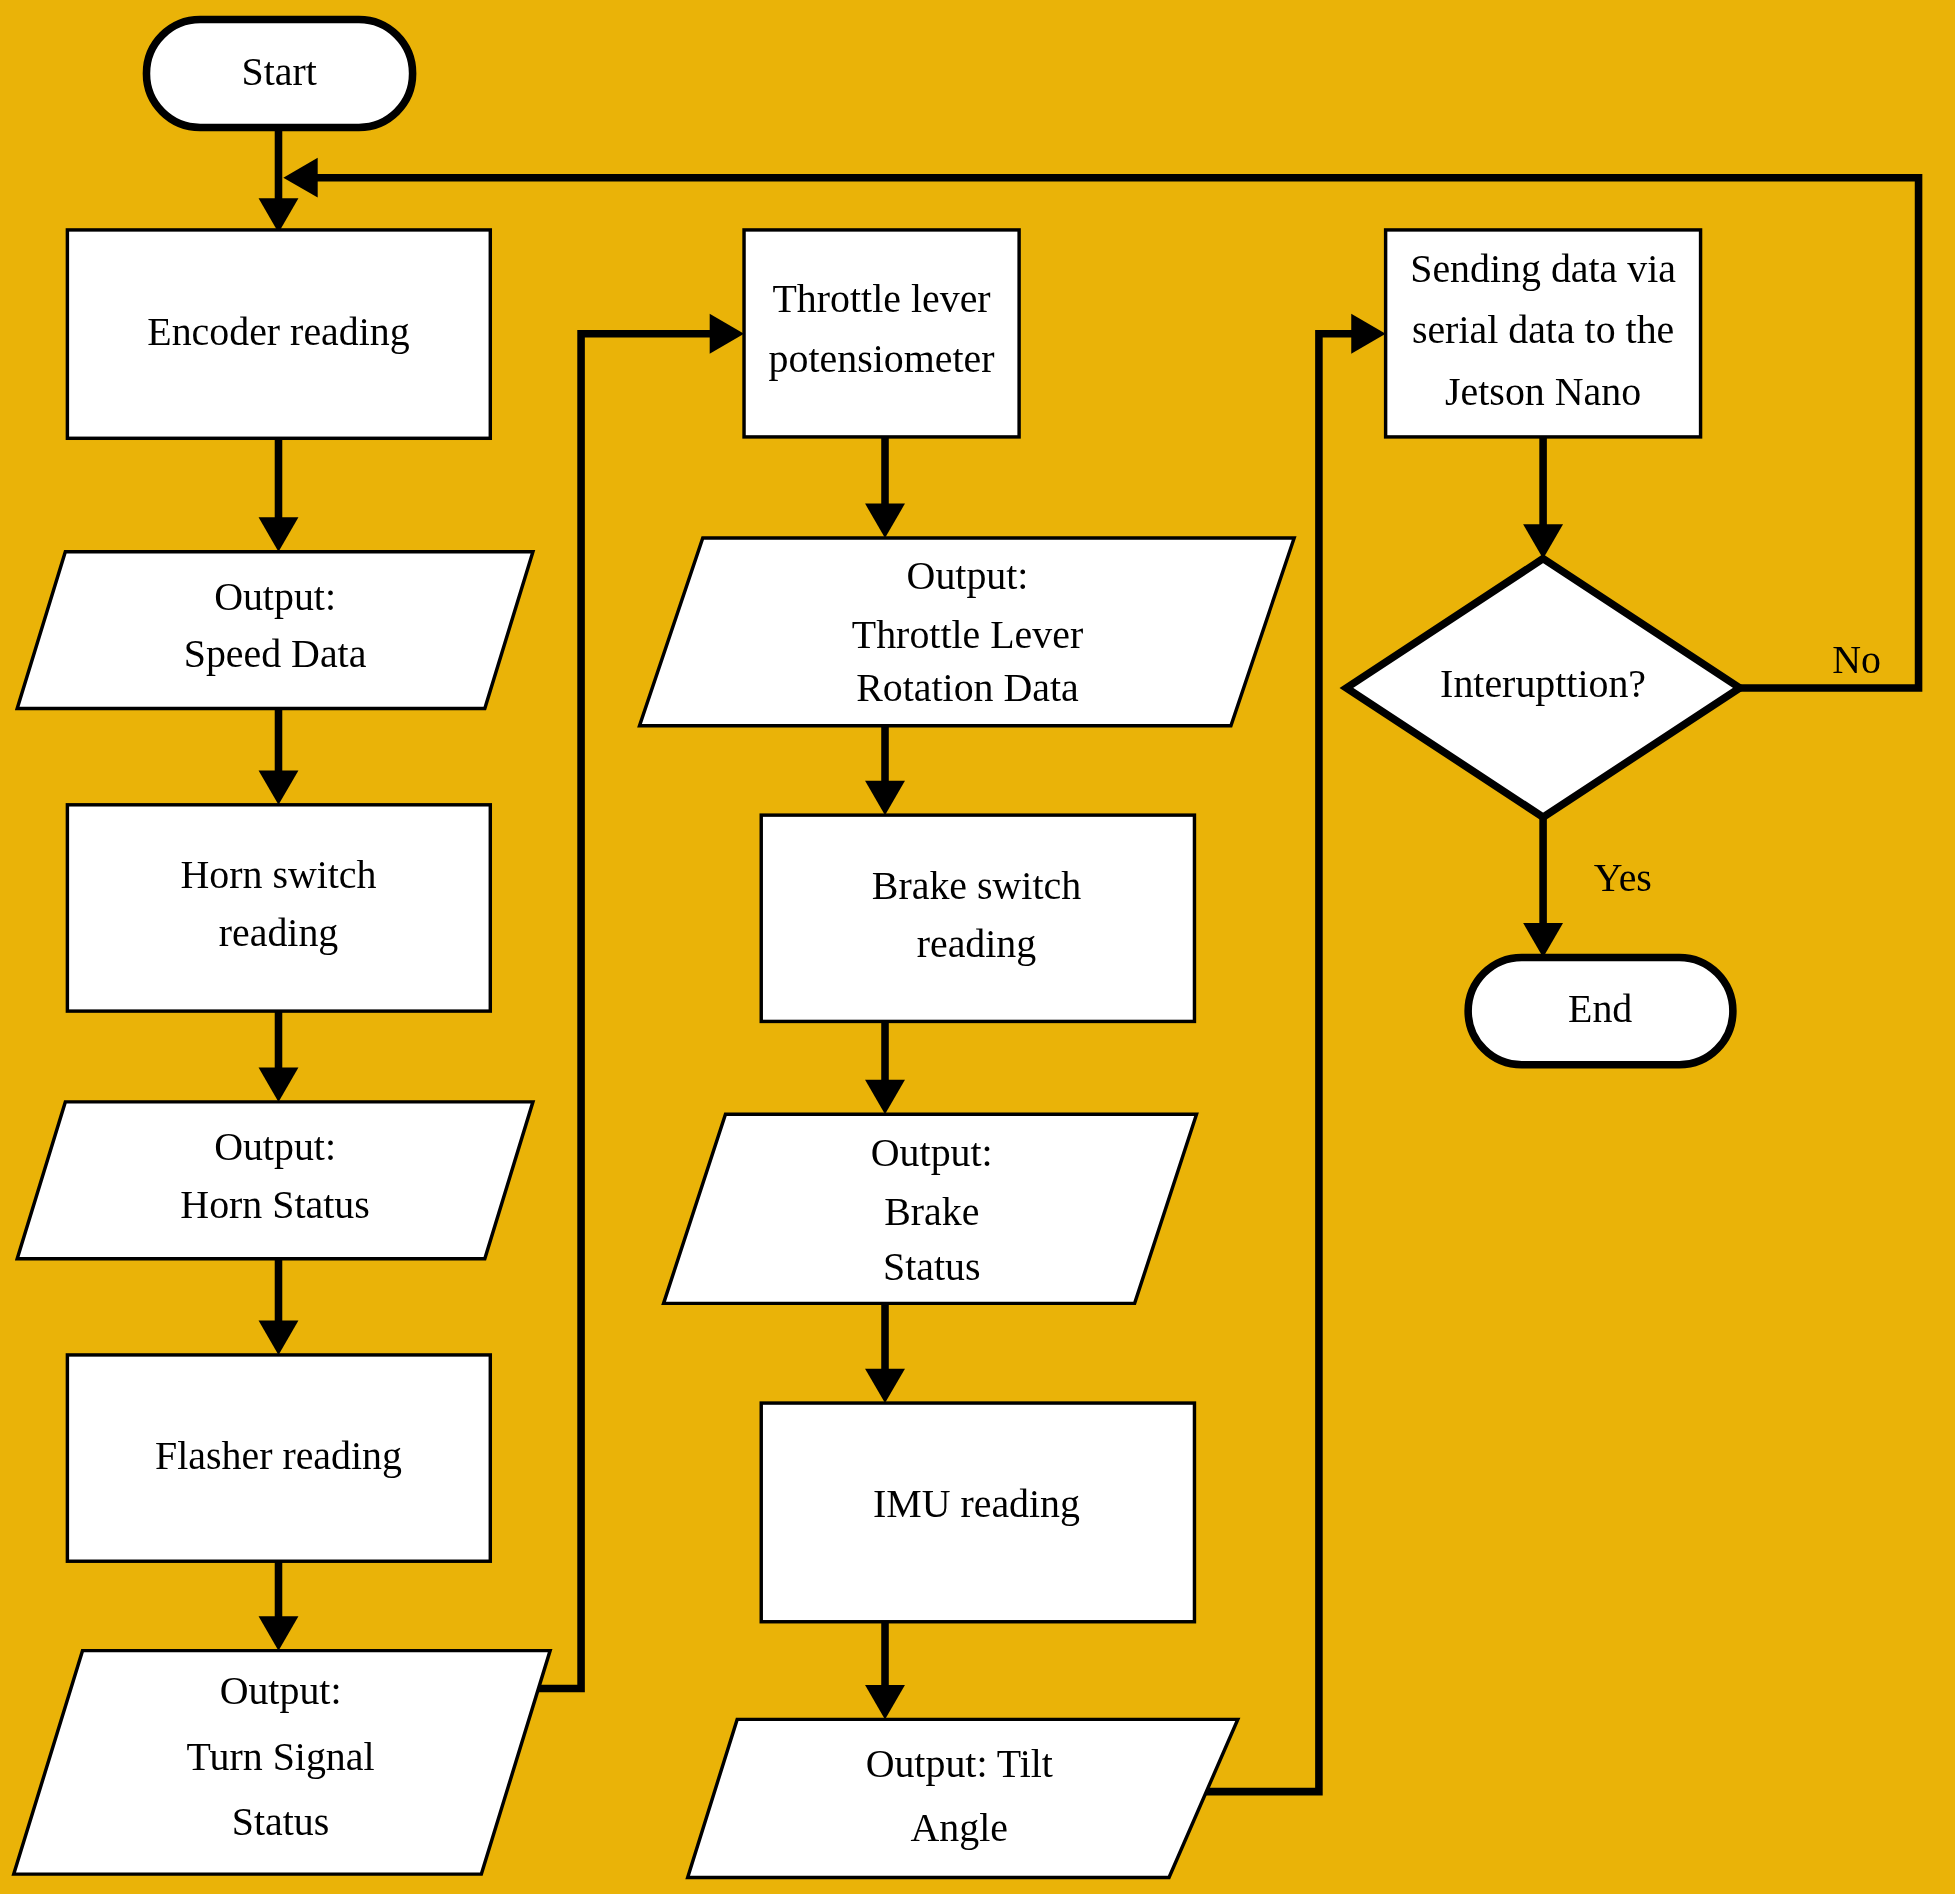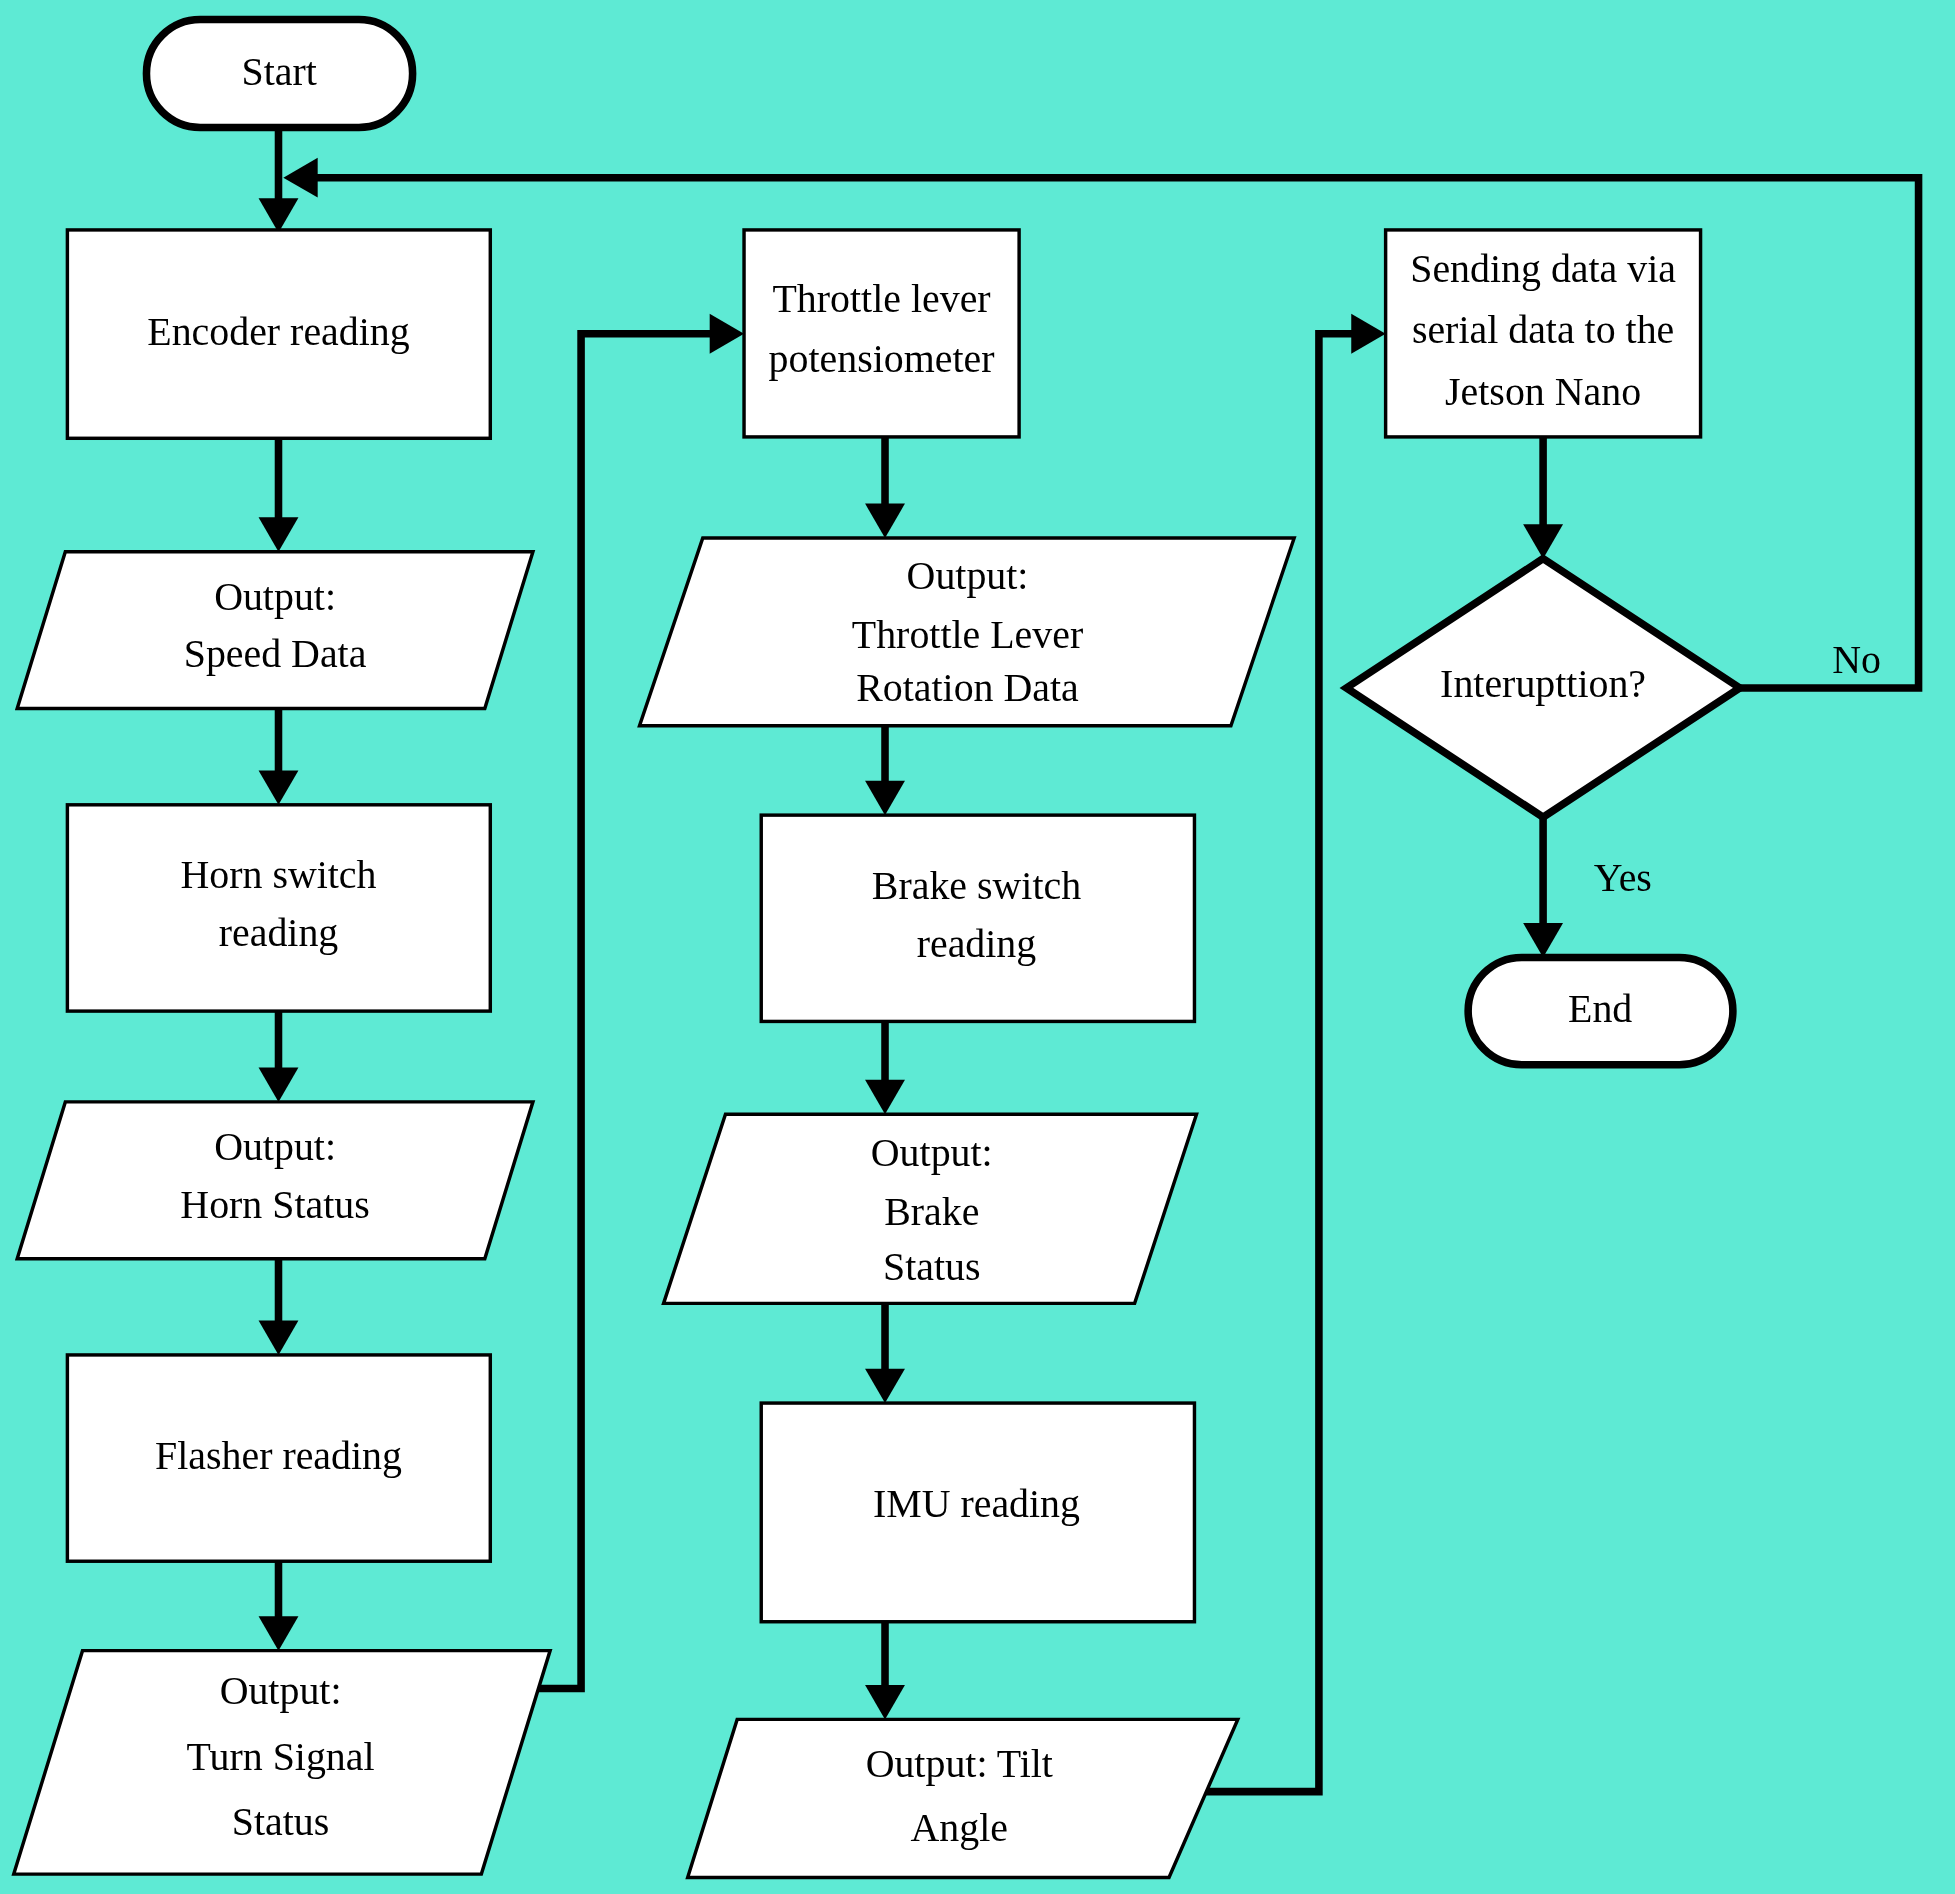--- a/index.html
+++ b/index.html
@@ -4,21 +4,21 @@
 <style>
   html, body {
     margin: 0;
     padding: 0;
     background: #ffffff;
   }
   #flowchart-root {
     position: relative;
     width: 1955px;
     height: 1895px;
-    background: #5eead4;
+    background: #eab308;
     font-family: "Liberation Serif", "DejaVu Serif", serif;
     overflow: hidden;
   }
   svg.fc {
     display: block;
     width: 1955px;
     height: 1895px;
   }
   .shape-outline {
     fill: #ffffff;

